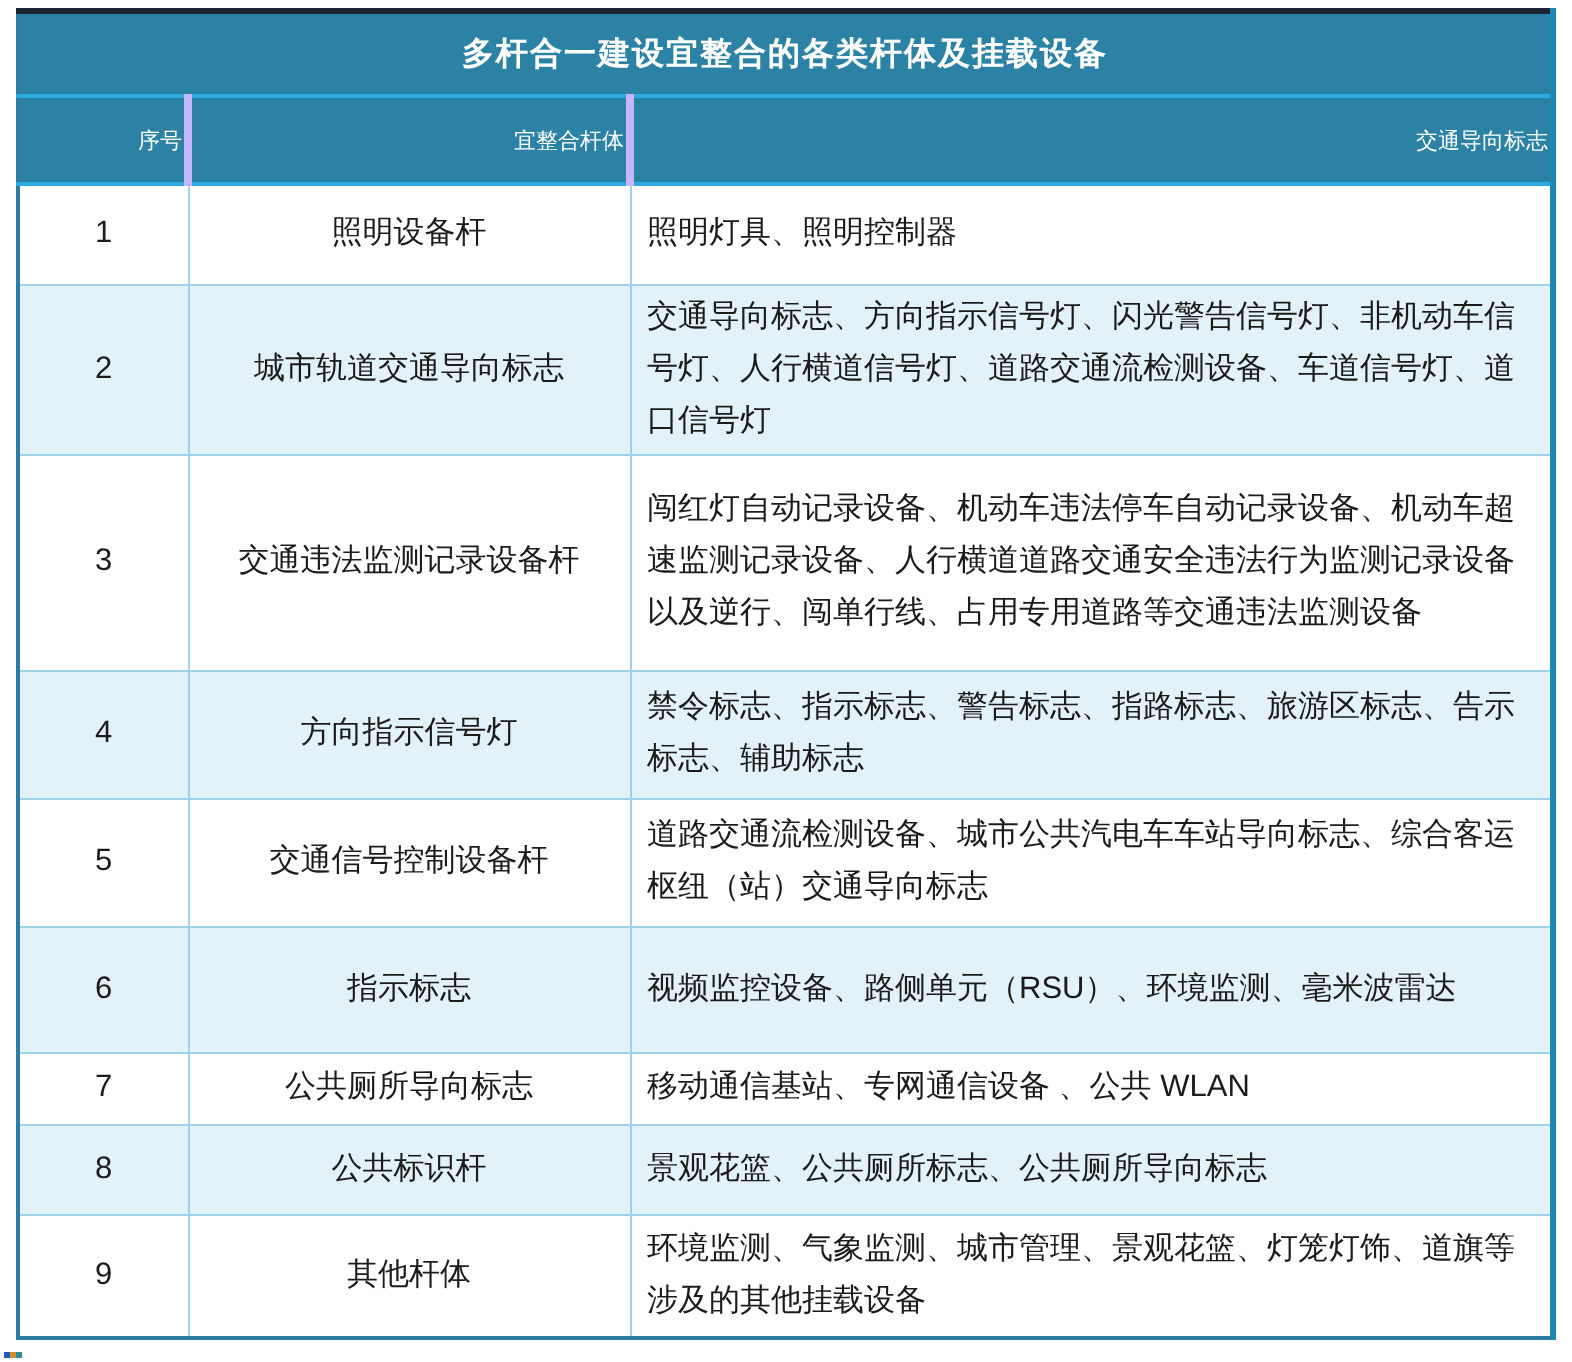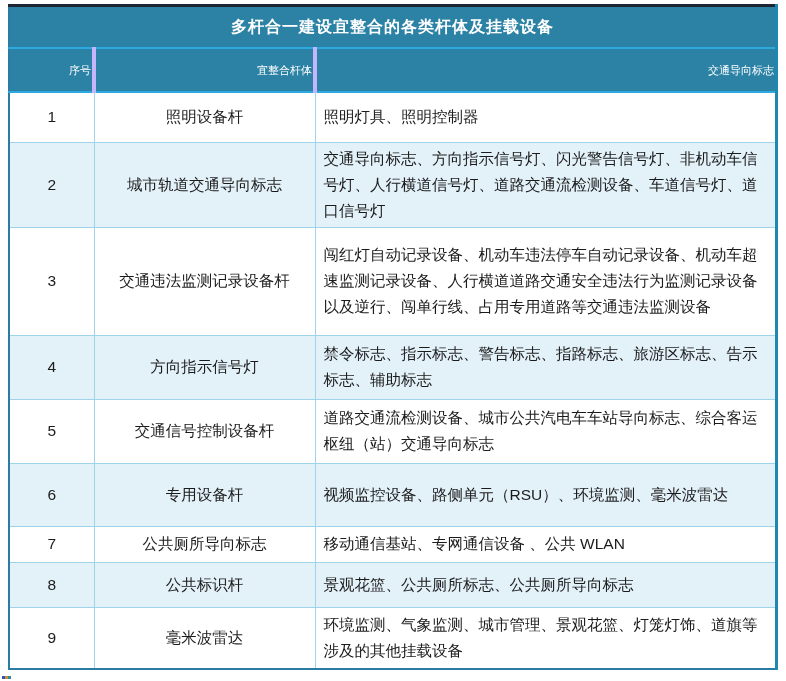--- a/index.html
+++ b/index.html
@@ -134,36 +134,36 @@
           <td class="cell-pole">方向指示信号灯</td>
           <td class="cell-devices">禁令标志、指示标志、警告标志、指路标志、旅游区标志、告示标志、辅助标志</td>
         </tr>
         <tr>
           <td class="cell-index">5</td>
           <td class="cell-pole">交通信号控制设备杆</td>
           <td class="cell-devices">道路交通流检测设备、城市公共汽电车车站导向标志、综合客运枢纽（站）交通导向标志</td>
         </tr>
         <tr>
           <td class="cell-index">6</td>
-          <td class="cell-pole">专用设备杆</td>
+          <td class="cell-pole">指示标志</td>
           <td class="cell-devices">视频监控设备、路侧单元（RSU）、环境监测、毫米波雷达</td>
         </tr>
         <tr>
           <td class="cell-index">7</td>
           <td class="cell-pole">公共厕所导向标志</td>
           <td class="cell-devices">移动通信基站、专网通信设备 、公共 WLAN</td>
         </tr>
         <tr>
           <td class="cell-index">8</td>
           <td class="cell-pole">公共标识杆</td>
           <td class="cell-devices">景观花篮、公共厕所标志、公共厕所导向标志</td>
         </tr>
         <tr>
           <td class="cell-index">9</td>
-          <td class="cell-pole">毫米波雷达</td>
+          <td class="cell-pole">其他杆体</td>
           <td class="cell-devices">环境监测、气象监测、城市管理、景观花篮、灯笼灯饰、道旗等涉及的其他挂载设备</td>
         </tr>
       </tbody>
   </table>
 
   <div class="corner-speck">
     <span></span>
       <span></span>
       <span></span>
   </div>

